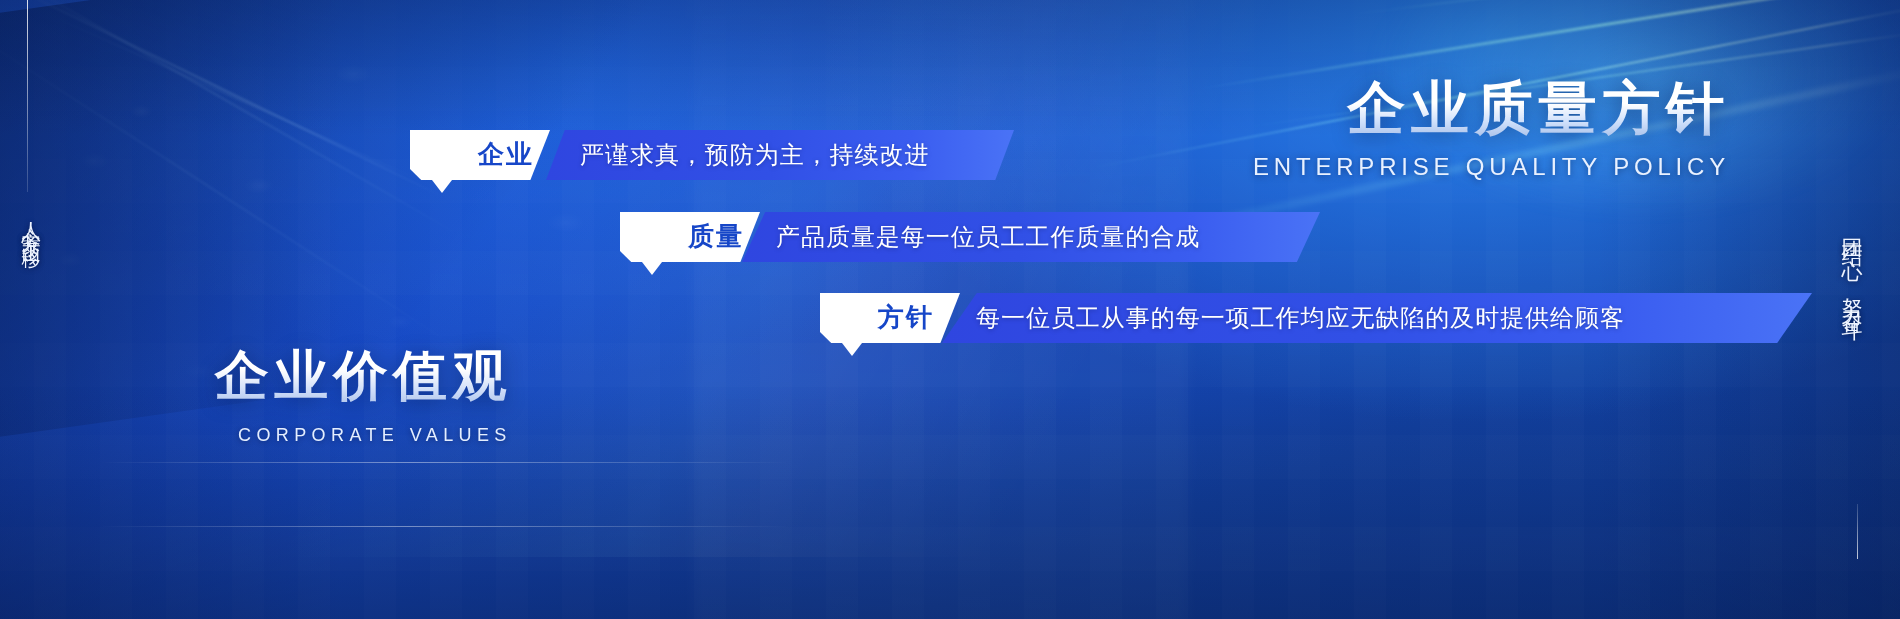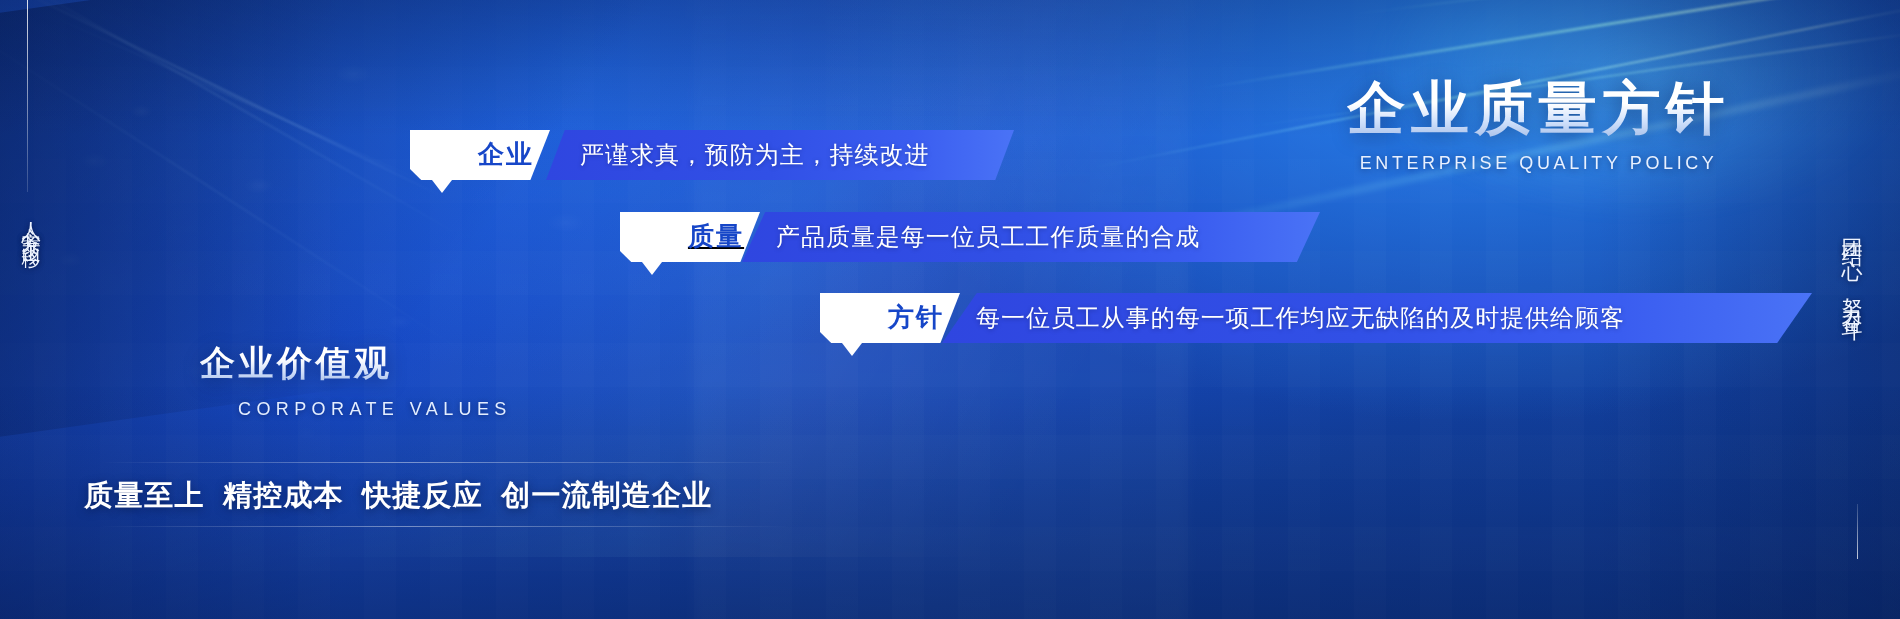--- a/index.html
+++ b/index.html
@@ -127,47 +127,48 @@
     color:#eef4ff;
     font-family:"Liberation Serif","DejaVu Serif",serif;
     letter-spacing:.30em;
     text-shadow:0 1px 5px rgba(2,14,50,.6);
     white-space:pre;
   }
   .vtext.left{ left:18px; top:206px; font-size:19px; }
   .vtext.right{ right:34px; top:222px; font-size:21px; letter-spacing:.34em; }
 
   
-  .headline-block{ position:absolute; right:170px; top:78px; text-align:center; }
+  .headline-block{ position:absolute; right:170px; top:78px; text-align:right; }
   .headline{
     font-size:58px; font-weight:bold; letter-spacing:.10em;
     line-height:1.05;
     background:linear-gradient(180deg,#ffffff 0%,#ffffff 42%,#cfe0fb 72%,#a7bfe8 100%);
     -webkit-background-clip:text; background-clip:text;
     color:transparent; -webkit-text-fill-color:transparent;
     filter:drop-shadow(0 3px 10px rgba(3,18,60,.45));
     white-space:pre;
   }
   .headline-sub{
     margin-top:14px;
-    font-size:18px; letter-spacing:.20em; color:#e9f1ff;
+    font-size:24px; letter-spacing:.20em; color:#e9f1ff;
     font-weight:500;
     text-shadow:0 1px 6px rgba(3,18,60,.5);
     white-space:pre;
   }
 
   
   .left-block{ position:absolute; left:200px; top:340px; }
   .left-title{
-    font-size:35px; font-weight:bold; letter-spacing:.10em;
+    font-size:54px; font-weight:bold; letter-spacing:.10em;
     background:linear-gradient(180deg,#ffffff 0%,#ffffff 40%,#cddcf8 70%,#9fb8e4 100%);
     -webkit-background-clip:text; background-clip:text;
     color:transparent; -webkit-text-fill-color:transparent;
     filter:drop-shadow(0 3px 10px rgba(3,18,60,.45));
     white-space:pre;
+    text-align:right;
   }
   .left-sub{
     margin-top:12px; margin-left:38px;
     font-size:18px; letter-spacing:.30em; color:#e4eeff;
     text-shadow:0 1px 5px rgba(3,18,60,.5);
     white-space:pre;
   }
 
   .hr-soft{
     position:absolute; height:1px;
@@ -219,26 +220,26 @@
     text-shadow:0 1px 4px rgba(4,18,62,.35);
   }
 
   
   #row-0 { left:410px; top:130px; }
   #row-0 .tag { width:140px; }
   #row-0 .tag-notch { left:22px; }
   #row-0 .bar { left:136px; width:468px; }
 
   #row-1 { left:620px; top:212px; }
-  #row-1 .tag { width:140px;text-decoration:underline; }
+  #row-1 .tag { width:140px; }
   #row-1 .tag-notch { left:22px; }
   #row-1 .bar { left:122px; width:578px; }
 
   #row-2 { left:820px; top:293px; }
-  #row-2 .tag { width:140px; }
+  #row-2 .tag { width:140px;justify-content:flex-end; }
   #row-2 .tag-notch { left:22px; }
   #row-2 .bar { left:122px; width:870px; }
 
 </style>
 </head>
 <body>
 
 <div class="stage">
 
   <div class="bg-base"></div>
@@ -309,16 +310,15 @@
       <span class="bar-text">每一位员工从事的每一项工作均应无缺陷的及时提供给顾客</span>
     </div>
   </div>
 
   <div class="left-block">
     <div class="left-title">企业价值观</div>
     <div class="left-sub">CORPORATE VALUES</div>
   </div>
 
   <div class="hr-soft top"></div>
-  <div class="slogan">质量至上  精控成本  快捷反应  创一流制造企业</div>
   <div class="hr-soft bot"></div>
 
 </div>
 
 </body></html>

